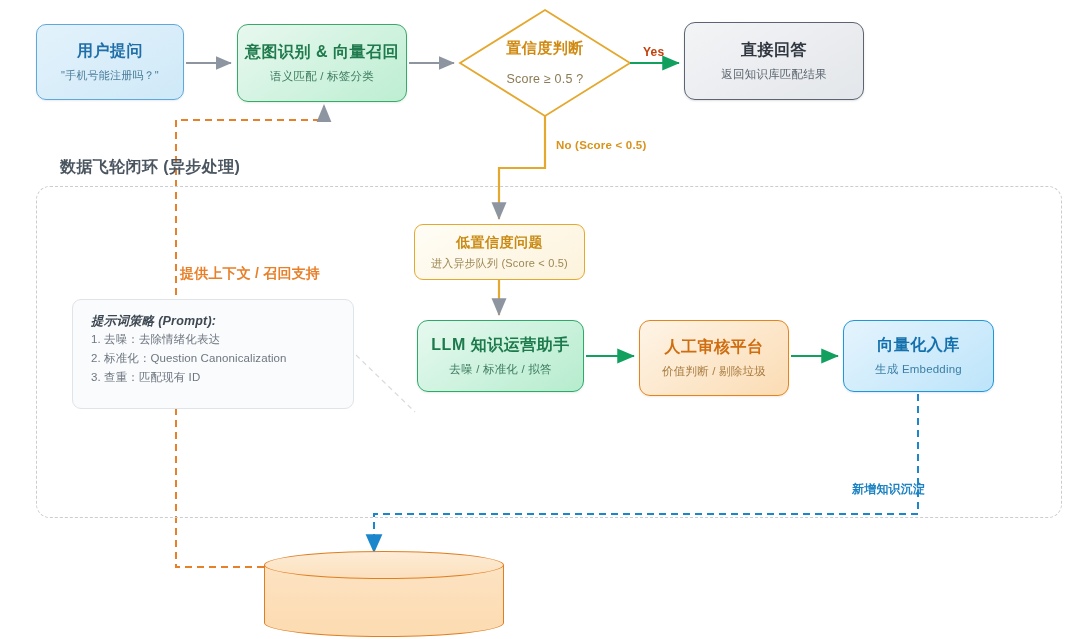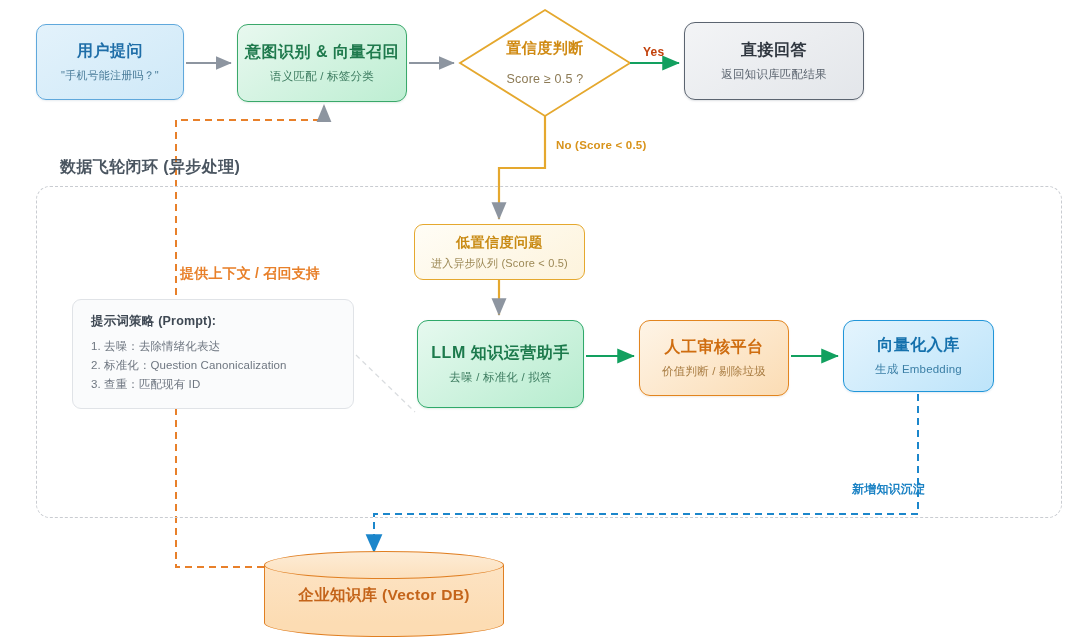--- a/index.html
+++ b/index.html
@@ -116,21 +116,21 @@
     left: 414px; top: 224px; width: 171px; height: 56px;
     border: 1.6px solid #e5a82e;
     border-radius: 9px;
     background: linear-gradient(150deg, #fffdf6 0%, #fdf3dc 100%);
   }
   #node-lowconf .t1 { color: #c98b15; font-size: 14px; }
   #node-lowconf .t2 { color: #9c8855; font-size: 11px; margin-top: 4px; }
 
   
   #node-llm {
-    left: 417px; top: 320px; width: 167px; height: 88px;
+    left: 417px; top: 320px; width: 167px; height: 72px;
     border: 1.7px solid #2fa96a;
     border-radius: 11px;
     background: linear-gradient(145deg, #e6f9ef 0%, #b6ecce 100%);
     box-shadow: 0 1px 2px rgba(110,170,135,.2);
   }
   #node-llm .t1 { color: #1c7a4c; }
   #node-llm .t2 { color: #3d7c60; text-align: right; }
 
   
   #node-review {
@@ -161,22 +161,23 @@
     border: 1px solid #e0e3e7;
     border-radius: 9px;
     background: #fafbfc;
     box-sizing: border-box;
     padding: 13px 18px;
   }
   #prompt-card .pc-title {
     font-size: 12.5px;
     font-weight: bold;
     color: #3e4853;
-    margin-bottom: 7px;
+    margin-bottom: 0;
     letter-spacing: .2px;
+    font-style: italic;
   }
   #prompt-card .pc-item {
     font-size: 11.5px;
     color: #6e7680;
     line-height: 1.65;
     letter-spacing: .1px;
   }
 
   
   .edge-label {
@@ -332,16 +333,15 @@
 
   <div class="edge-label" id="label-yes">Yes</div>
   <div class="edge-label" id="label-no">No (Score &lt; 0.5)</div>
   <div class="edge-label" id="label-context">提供上下文 / 召回支持</div>
   <div class="edge-label" id="label-newknow">新增知识沉淀</div>
 
   <div id="node-db">
     <div class="cyl-body"></div>
     <div class="cyl-bottom"></div>
     <div class="cyl-top"></div>
-    <div class="cyl-label">企业知识库 (Vector DB)</div>
   </div>
 
 </div>
 
 </body></html>

